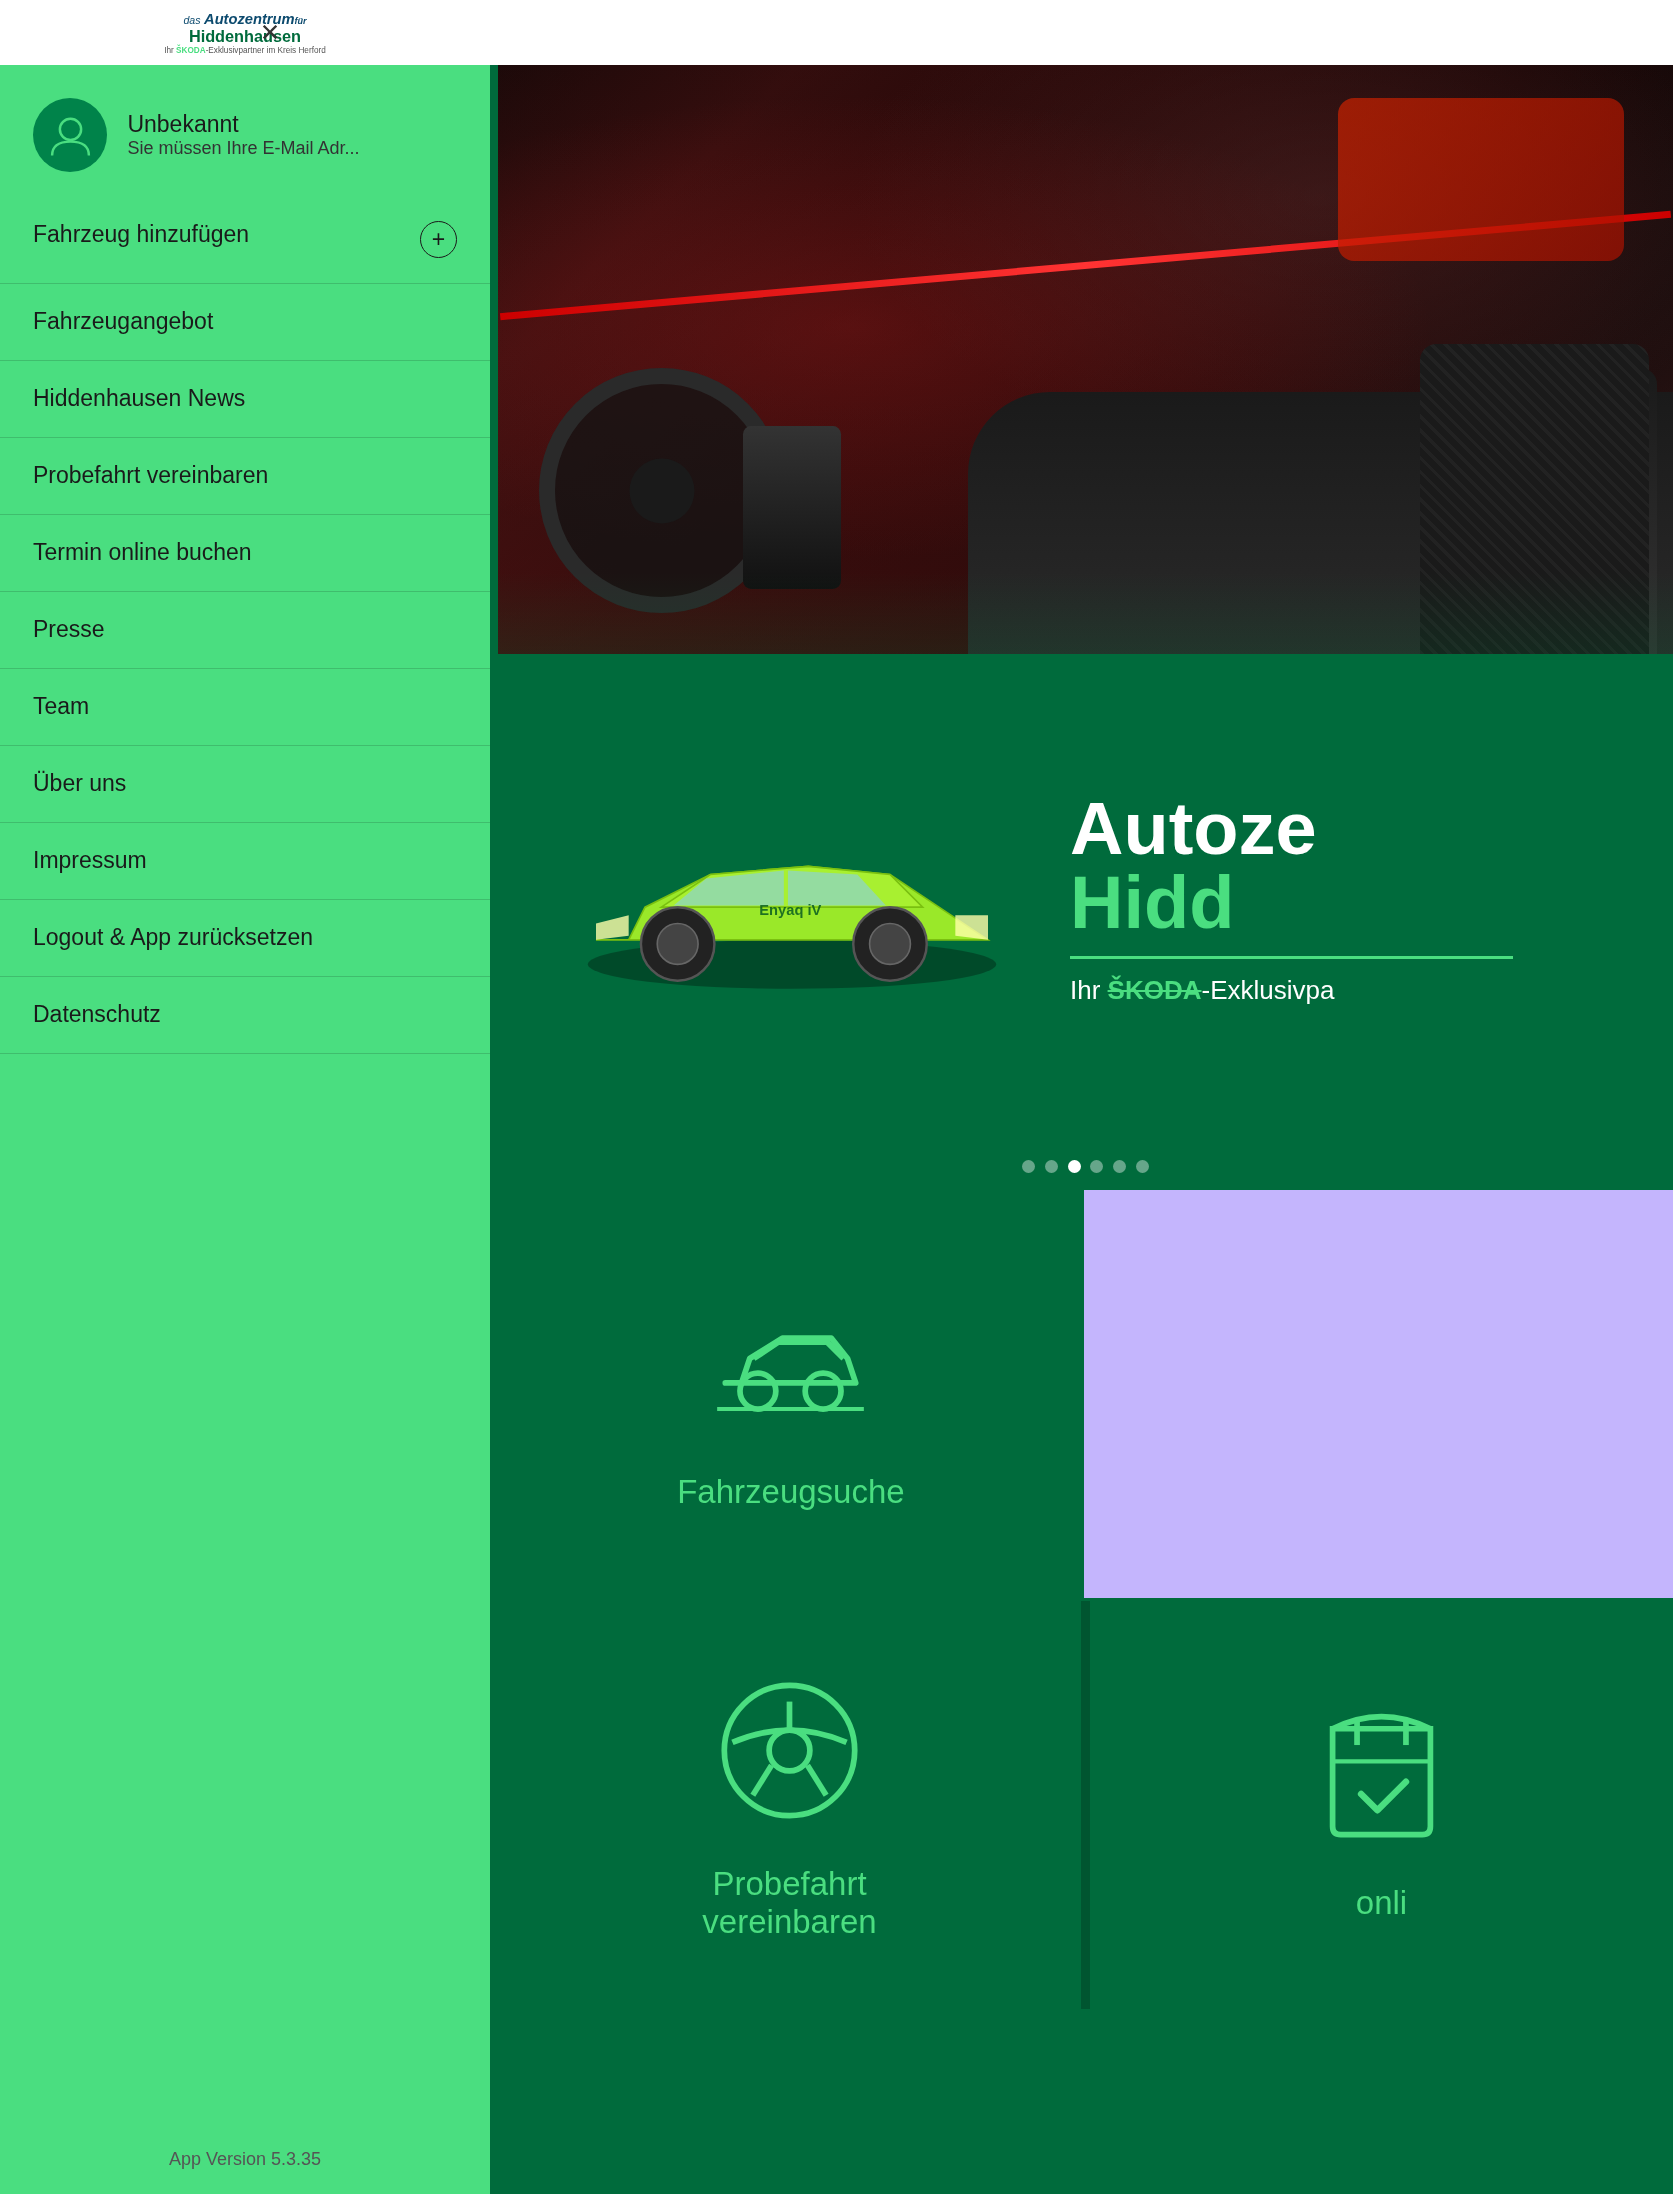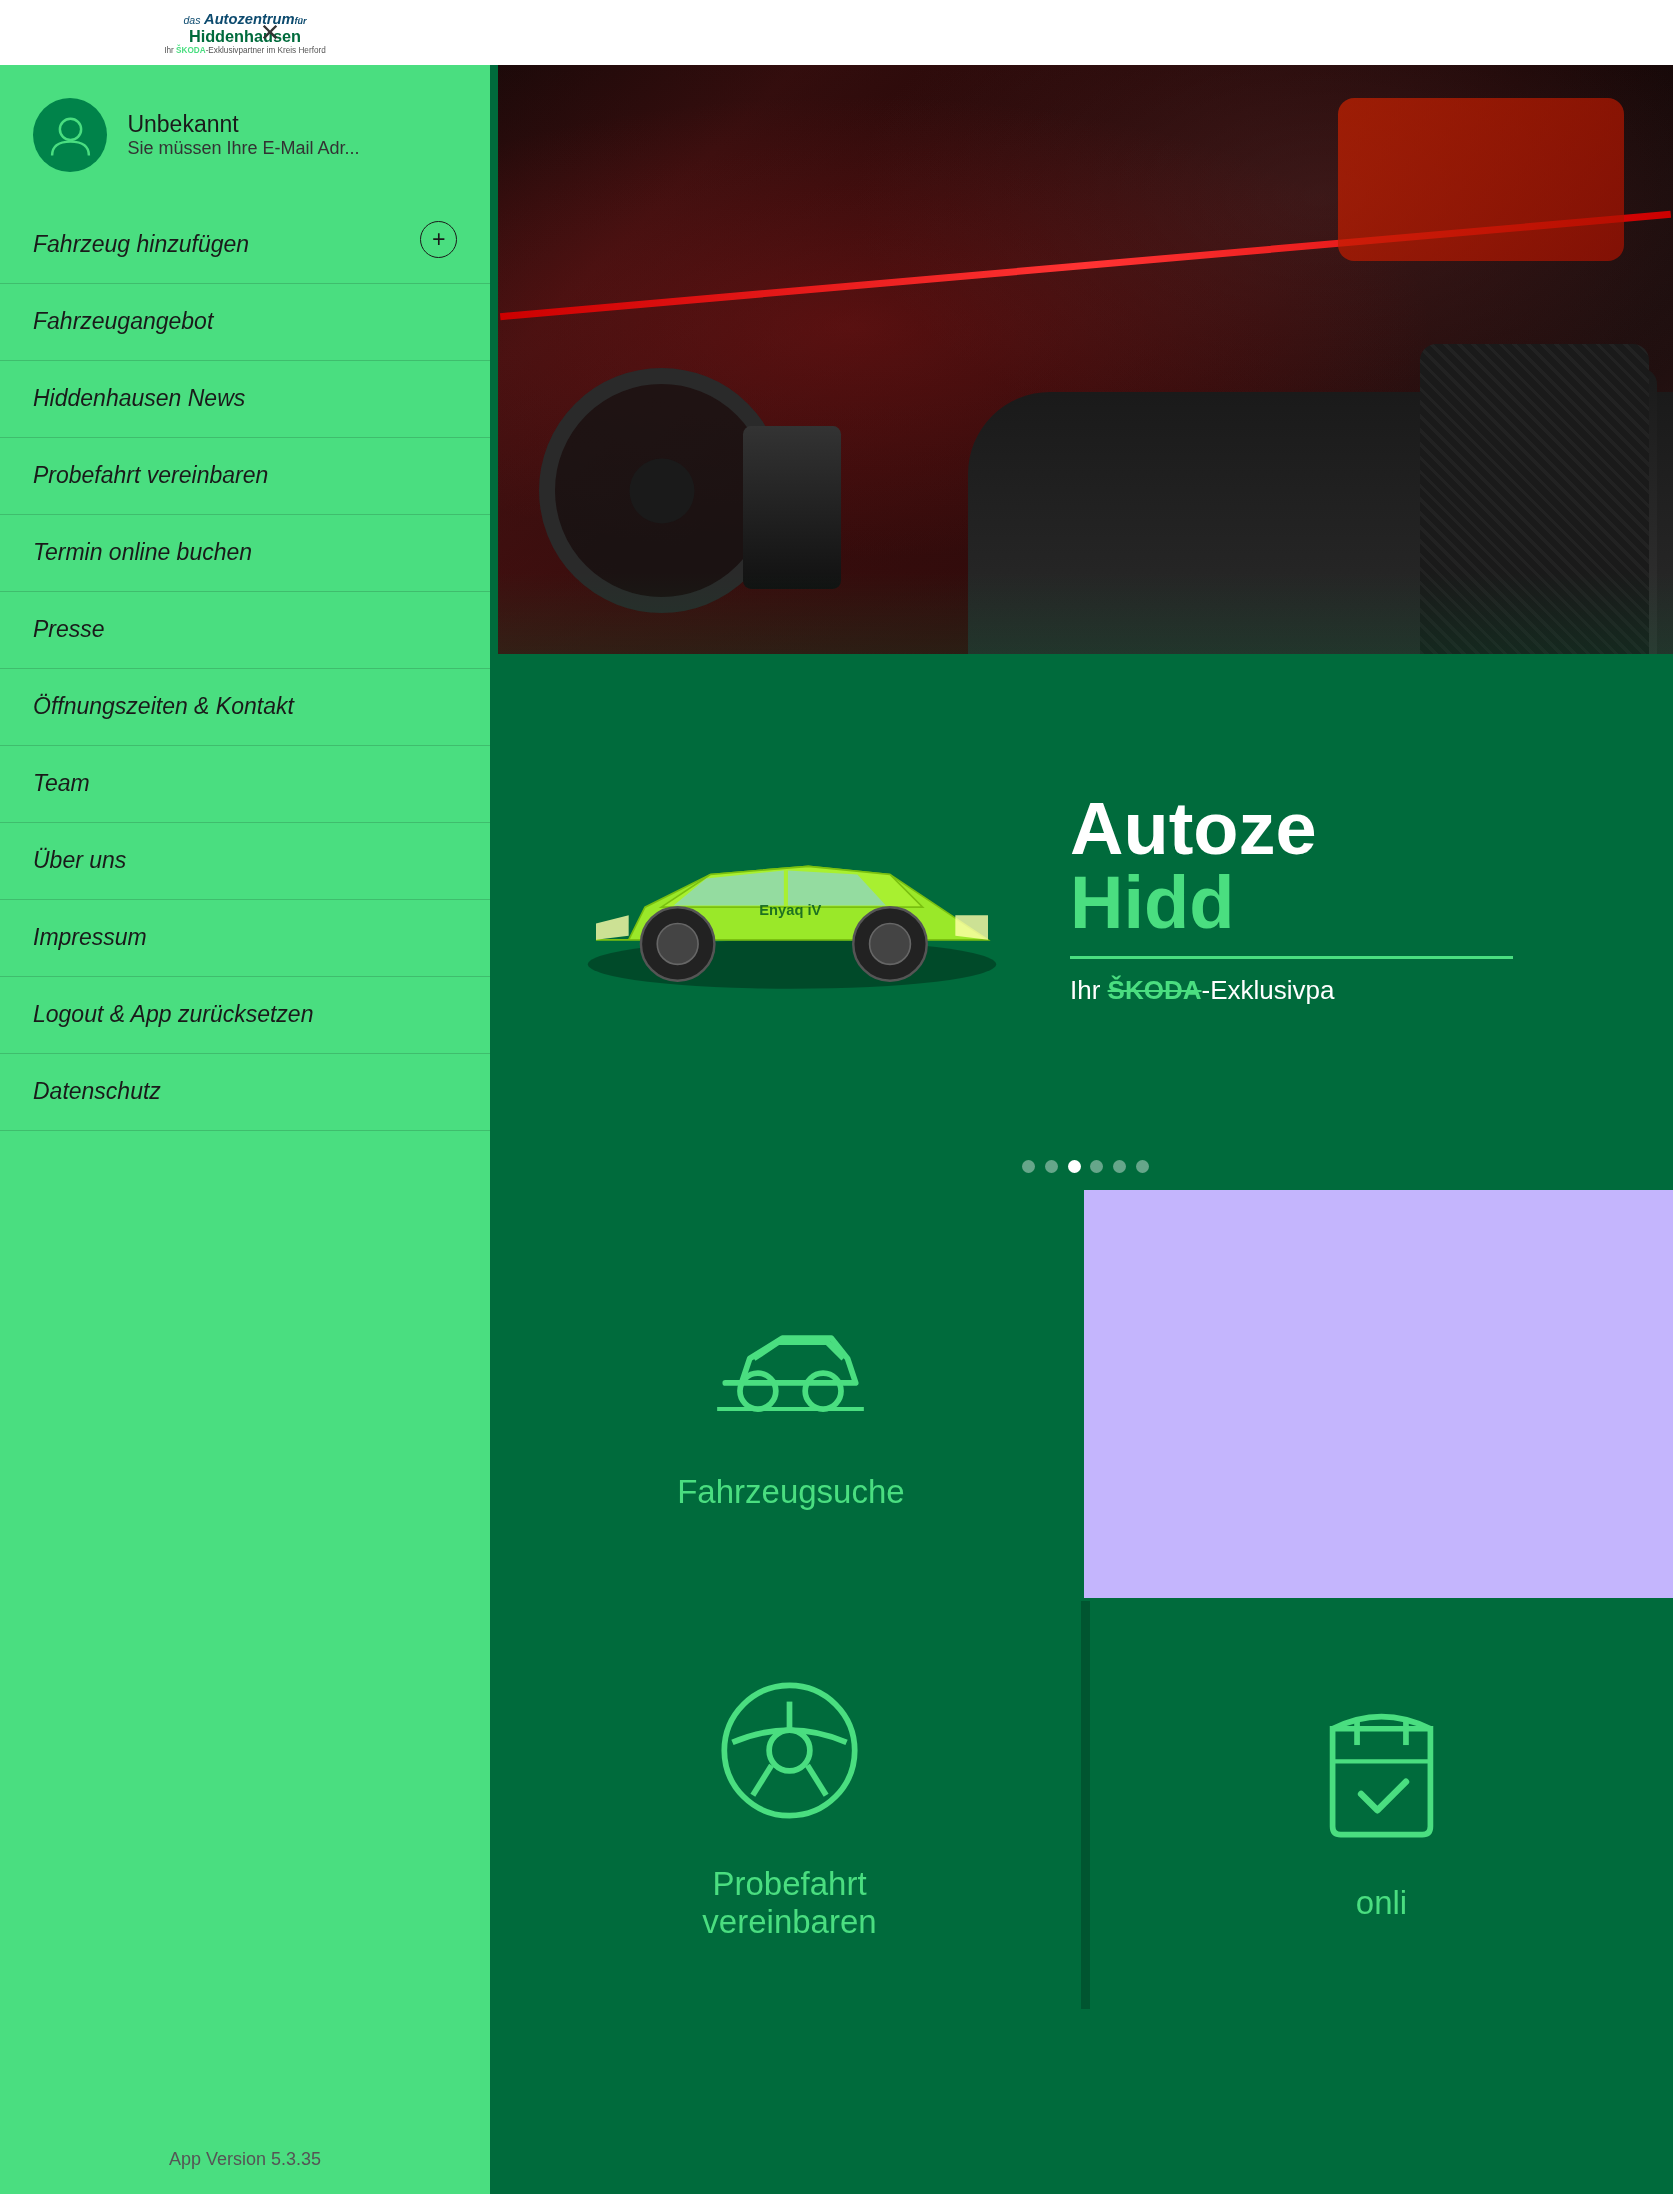--- a/index.html
+++ b/index.html
@@ -122,26 +122,25 @@
       color: #333;
     }
 
     .nav-menu {
       flex: 1;
       padding: 0;
     }
 
     .nav-item {
       display: flex;
-      align-items: flex-end;
+      align-items: flex-start;
       justify-content: space-between;
       padding: 24.5px 33px;
       border-bottom: 0.8px solid rgba(0,0,0,0.15);
       cursor: pointer;
-      font-style: italic;
     }
 
     .nav-item-label {
       font-size: 23px;
       color: #1a1a1a;
       font-weight: 400;
     }
 
     .nav-item-icon {
       width: 37px;
@@ -576,23 +575,20 @@
       </div>
 
       <div class="nav-item">
         <span class="nav-item-label">Termin online buchen</span>
       </div>
 
       <div class="nav-item">
         <span class="nav-item-label">Presse</span>
       </div>
 
-      <div class="nav-item">
-        <span class="nav-item-label">Öffnungszeiten &amp; Kontakt</span>
-      </div>
 
       <div class="nav-item">
         <span class="nav-item-label">Team</span>
       </div>
 
       <div class="nav-item">
         <span class="nav-item-label">Über uns</span>
       </div>
 
       <div class="nav-item">

